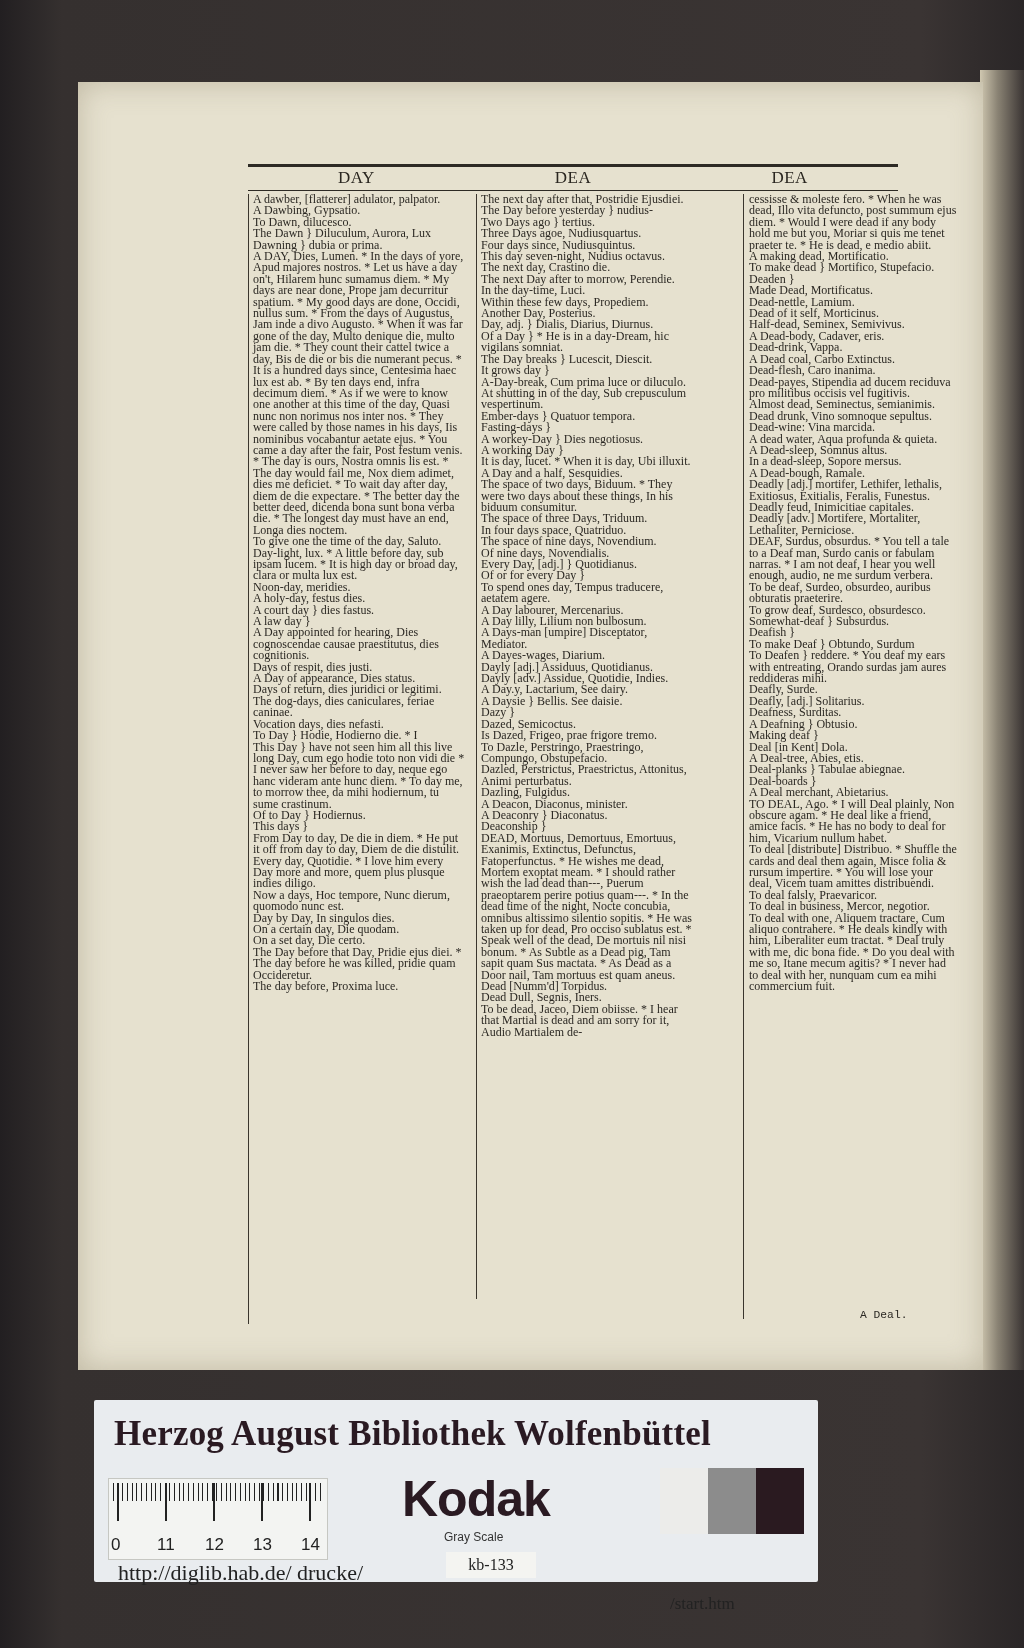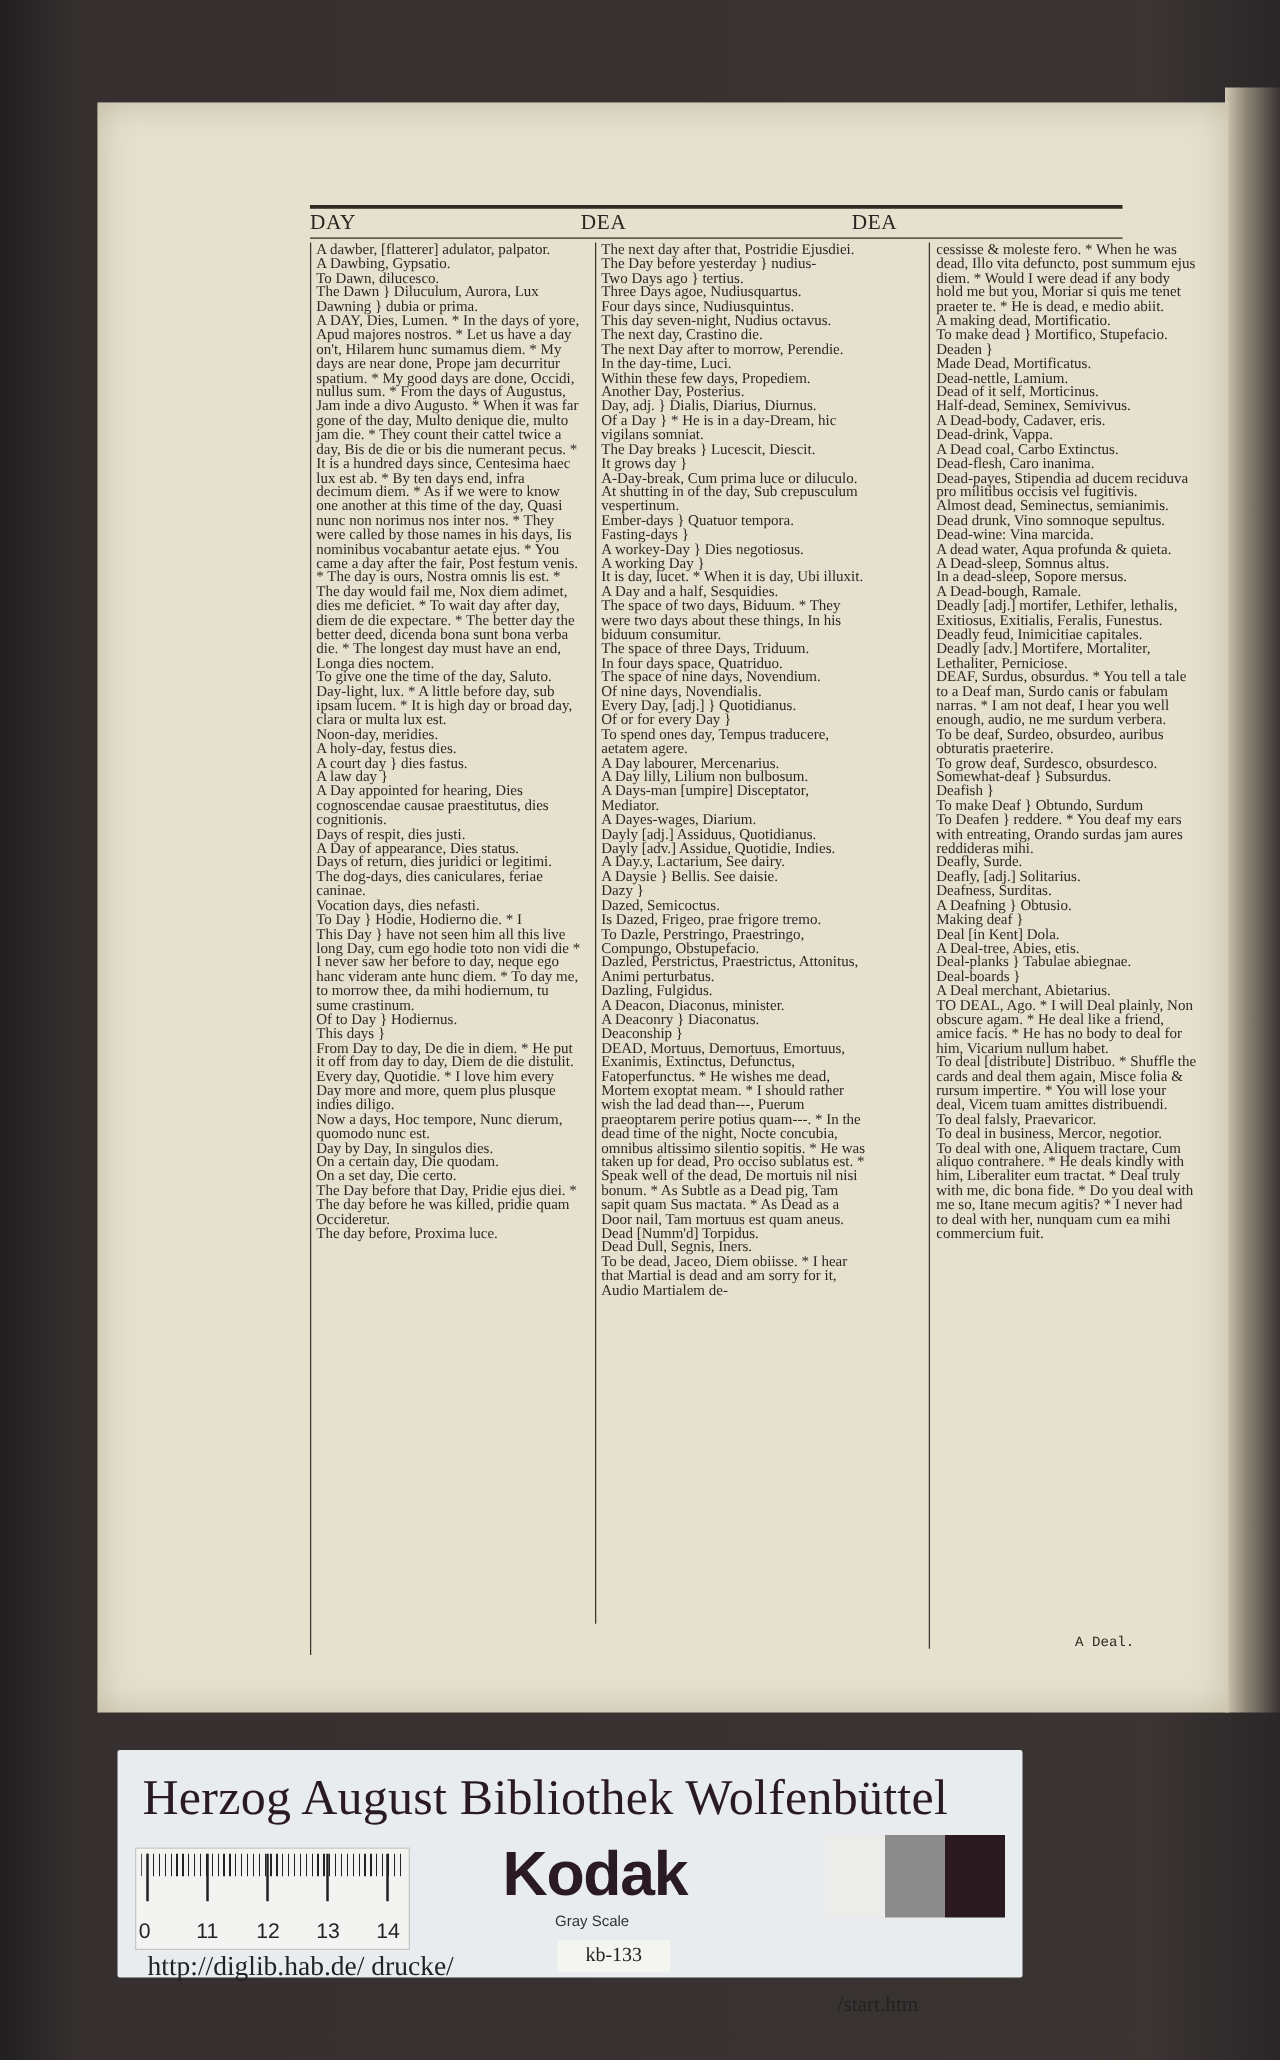--- a/index.html
+++ b/index.html
@@ -18,37 +18,37 @@
     background:linear-gradient(90deg,#cfc7b0,#8a8374 40%,#3a3433 100%);
   }
   .page {
     position:absolute; left:78px; top:82px; width:905px; height:1288px;
     background:#e6e1cf;
     box-shadow: inset 0 0 30px rgba(120,110,80,.35);
   }
   .rule-top { position:absolute; left:248px; top:164px; width:650px; height:3px; background:#2d2a24; }
   .rule-top2 { position:absolute; left:248px; top:190px; width:650px; height:1px; background:#2d2a24; }
   .heads { position:absolute; left:248px; top:168px; width:650px; height:22px; display:flex; }
-  .head { flex:1; font-size:17px; color:#2a2620; letter-spacing:.5px; }
+  .head { flex:1; text-align:center; font-size:17px; color:#2a2620; letter-spacing:.5px; }
   .col {
     position:absolute; top:194px; font-size:12px; line-height:11.4px; color:#2b2823;
   }
   .col1 { left:248px; width:212px; border-left:1.5px solid #3a352d; padding-left:4px; height:1130px; }
   .col2 { left:476px; width:212px; border-left:1.5px solid #3a352d; padding-left:4px; height:1105px; }
   .col3 { left:743px; width:208px; border-left:1.5px solid #3a352d; padding-left:5px; height:1125px; }
   .entry { margin:0; text-indent:-0px; }
   .catch { position:absolute; left:860px; top:1309px; font-size:11.3px; color:#2b2823;font-family:Liberation Mono, monospace; }
   
   .card {
     position:absolute; left:94px; top:1400px; width:724px; height:182px;
     background:#e9ecef; border-radius:2px;
   }
   .card-title {
     position:absolute; left:20px; top:14px; font-family:"Liberation Serif",serif;
-    font-weight:normal; font-size:40px; color:#2a1a22; letter-spacing:.2px;
+    font-weight:bold; font-size:35px; color:#2a1a22; letter-spacing:.2px;
   }
   .ruler {
     position:absolute; left:14px; top:78px; width:218px; height:80px;
     background:#f3f4f2; border:1px solid #c6c7c2;
   }
   .ruler-ticks { position:absolute; left:4px; top:4px; width:210px; height:40px;
     background:repeating-linear-gradient(90deg,#222 0,#222 1px,transparent 1px,transparent 4.7px); height:18px;}
   .ruler-major { position:absolute; top:4px; width:2px; height:38px; background:#222; }
   .ruler-labels { position:absolute; left:0; top:56px; width:218px; height:22px; }
   .ruler-labels span { position:absolute; font-family:"Liberation Sans",sans-serif; font-size:17px; color:#222; }

